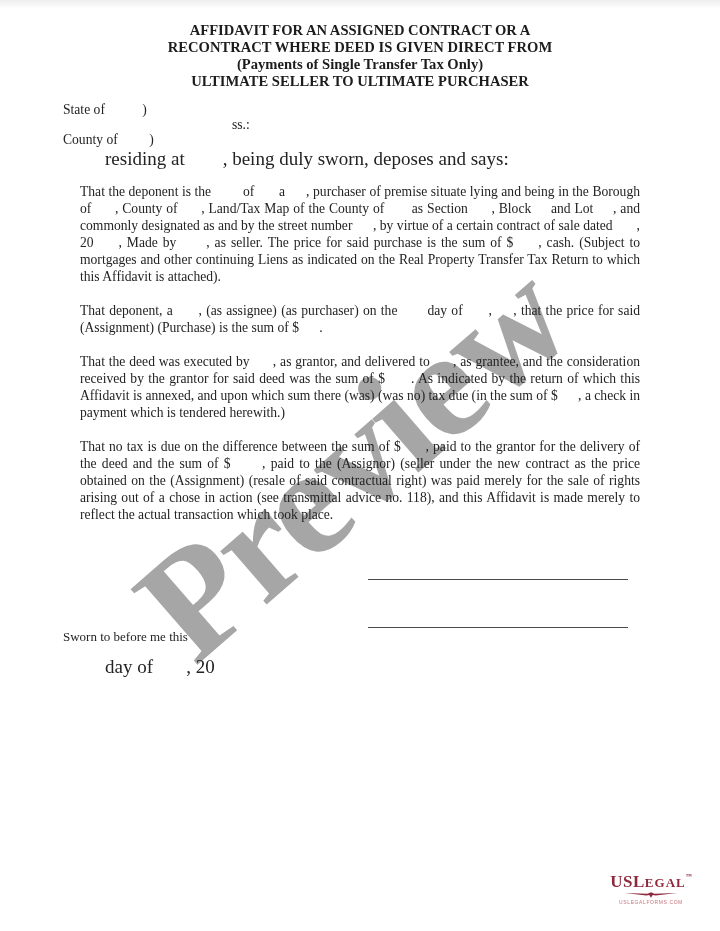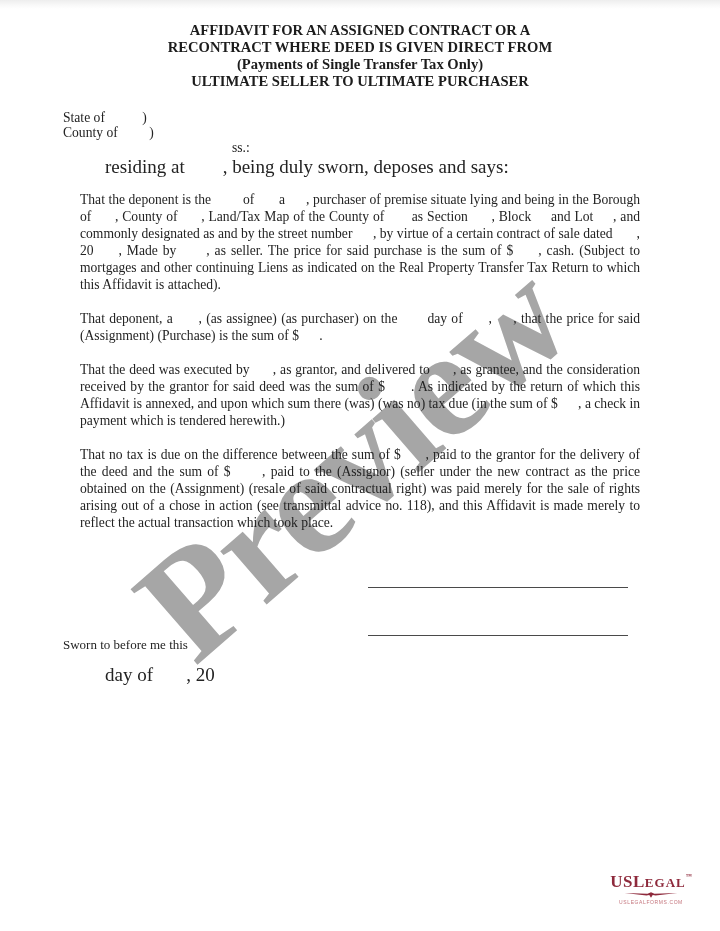--- a/index.html
+++ b/index.html
@@ -34,21 +34,21 @@
     padding:0 63px;
   }
   .title{
     margin-top:22px;
     text-align:center;
     font-weight:bold;
     font-size:14.6px;
     line-height:17px;
     color:#1c1c1c;
   }
-  .venue{margin-top:20px;font-size:13.6px;line-height:15px;}
+  .venue{margin-top:12px;font-size:13.6px;line-height:15px;}
   .venue-row{height:15px;white-space:nowrap;}
   .venue-paren-state{display:inline-block;margin-left:34px;}
   .venue-paren-county{display:inline-block;margin-left:28px;}
   .venue-ss{padding-left:169px;}
   .intro{
     margin-top:3px;
     padding-left:42px;
     font-size:19px;line-height:17px;
     white-space:nowrap;
   }
@@ -117,26 +117,26 @@
       <div>RECONTRACT WHERE DEED IS GIVEN DIRECT FROM</div>
       <div>(Payments of Single Transfer Tax Only)</div>
       <div>ULTIMATE SELLER TO ULTIMATE PURCHASER</div>
     </div>
 
     <div class="venue">
       <div class="venue-row">
         <span>State of</span>
         <span class="venue-paren-state">)</span>
       </div>
+      <div class="venue-row venue-ss">
+        <span>ss.:</span>
+      </div>
       <div class="venue-row">
         <span>County of</span>
         <span class="venue-paren-county">)</span>
-      </div>
-      <div class="venue-row venue-ss">
-        <span>ss.:</span>
       </div>
     </div>
 
     <div class="intro">residing at &nbsp;&nbsp;&nbsp;&nbsp;&nbsp;&nbsp;&nbsp;, being duly sworn, deposes and says:</div>
 
     <p class="para p1">That the deponent is the &nbsp;&nbsp;&nbsp;&nbsp;&nbsp;&nbsp;&nbsp; of &nbsp;&nbsp;&nbsp;&nbsp;&nbsp; a &nbsp;&nbsp;&nbsp;&nbsp;&nbsp;, purchaser of premise situate lying and being in the Borough of &nbsp;&nbsp;&nbsp;&nbsp;&nbsp;, County of &nbsp;&nbsp;&nbsp;&nbsp;&nbsp;, Land/Tax Map of the County of &nbsp;&nbsp;&nbsp;&nbsp;&nbsp; as Section &nbsp;&nbsp;&nbsp;&nbsp;&nbsp;, Block &nbsp;&nbsp;&nbsp; and Lot &nbsp;&nbsp;&nbsp;&nbsp;, and commonly designated as and by the street number &nbsp;&nbsp;&nbsp;&nbsp;&nbsp;, by virtue of a certain contract of sale dated &nbsp;&nbsp;&nbsp;&nbsp;&nbsp;&nbsp;, 20 &nbsp;&nbsp;&nbsp;&nbsp;, Made by &nbsp;&nbsp;&nbsp;&nbsp;&nbsp;, as seller.  The price for said purchase is the sum of $ &nbsp;&nbsp;&nbsp;&nbsp;, cash.  (Subject to mortgages and other continuing Liens as indicated on the Real Property Transfer Tax Return to which this Affidavit is attached).</p>
 
     <div class="p2block">
       <p class="para">That deponent, a &nbsp;&nbsp;&nbsp;&nbsp;&nbsp;, (as assignee) (as purchaser) on the &nbsp;&nbsp;&nbsp;&nbsp;&nbsp; day of &nbsp;&nbsp;&nbsp;&nbsp;&nbsp;, &nbsp;&nbsp;&nbsp;&nbsp;, that the price for said (Assignment) (Purchase) is the sum of $ &nbsp;&nbsp;&nbsp;&nbsp; .</p>
       <p class="para">That the deed was executed by &nbsp;&nbsp;&nbsp;&nbsp;&nbsp;, as grantor, and delivered to &nbsp;&nbsp;&nbsp;&nbsp;&nbsp;, as grantee, and the consideration received by the grantor for said deed was the sum of $ &nbsp;&nbsp;&nbsp;&nbsp; .  As indicated by the return of which this Affidavit is annexed, and upon which sum there (was) (was no) tax due (in the sum of $ &nbsp;&nbsp;&nbsp;&nbsp;&nbsp;, a check in payment which is tendered herewith.)</p>

